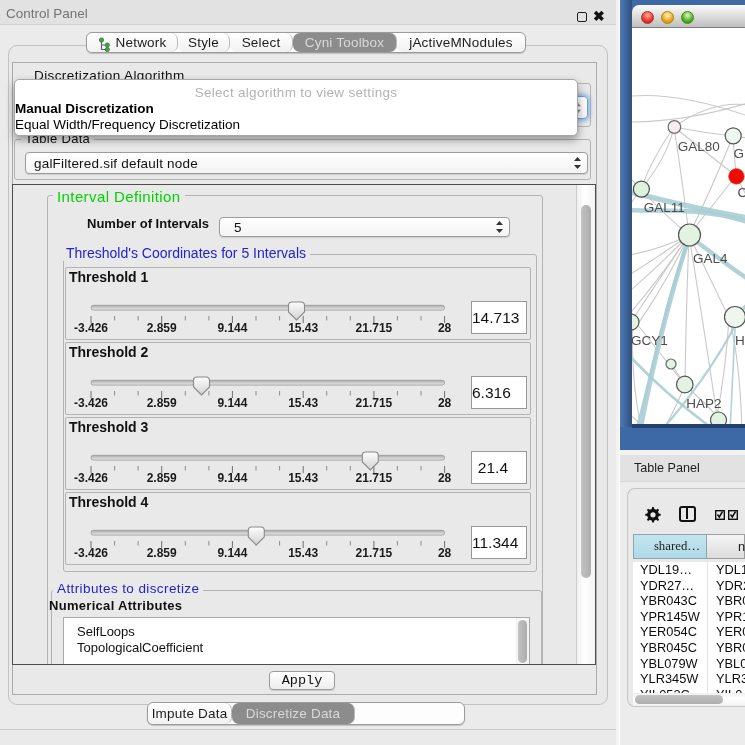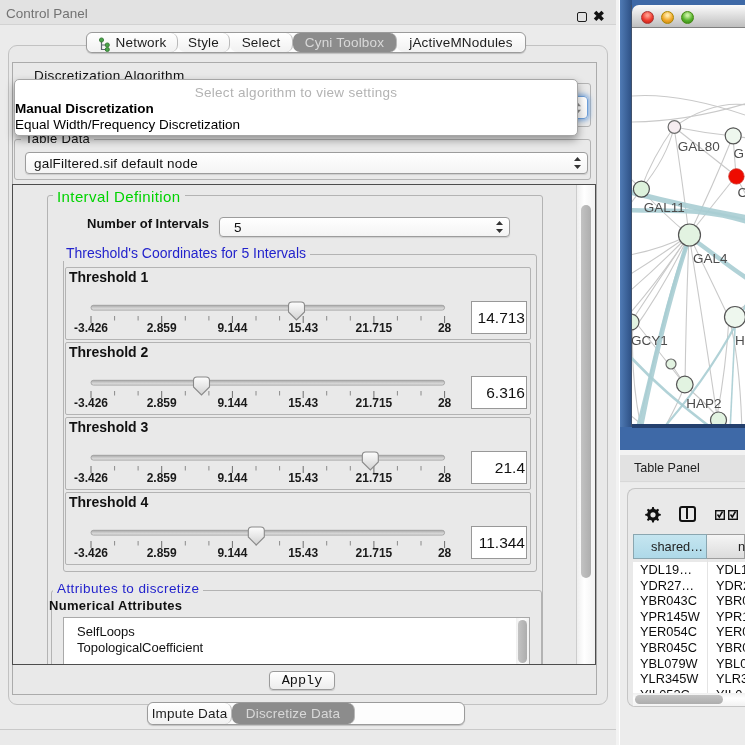--- a/index.html
+++ b/index.html
@@ -51,21 +51,21 @@
 
 #viewport { left:12px; top:184px; width:584px; height:481px; border:1px solid #4d4d4d;
   background:#e9e9e9; overflow:hidden; }
 
 
 .thbox { position:absolute; left:52px; width:466px; height:73px; border:1px solid #b3b3b3;
   background:#e9e9e9; border-radius:2px; }
 .thtitle { position:absolute; left:3px; top:1px; font-size:14px; font-weight:bold; color:#111; }
 .thval { position:absolute; left:405px; top:33px; width:56px; height:33px; background:#ffffff;
   border:1px solid #989898; font-size:15.5px; color:#111; text-align:right;
-  padding-right:1px; line-height:31px; }
+  padding-right:18px; line-height:31px; }
 
 
 .sbtrack { position:absolute; background:linear-gradient(to right,#efefef,#ffffff 40%,#f2f2f2); }
 .sbthumb { position:absolute; background:linear-gradient(to right,#c3c3c3,#adadad); border-radius:5px; }
 .sbtrackh { position:absolute; background:linear-gradient(#efefef,#ffffff 40%,#f2f2f2); }
 .sbthumbh { position:absolute; background:linear-gradient(#c3c3c3,#adadad); border-radius:5px; }
 
 
 #attrlist { left:50px; top:432px; width:467px; height:50px; background:#ffffff;
   border:1px solid #a9a9a9; font-size:13px; color:#111; overflow:hidden; }
@@ -88,21 +88,21 @@
 
 #tp-gap { left:620px; top:450px; width:125px; height:5px; background:#f2f2f2; }
 #tp-bar { left:620px; top:455px; width:125px; height:27px; background:#e2e2e2; border-bottom:1px solid #d8d8d8; }
 #tp-bartext { left:634px; top:461px; font-size:12.6px; color:#1e1e1e; }
 #tp-bg { left:620px; top:483px; width:125px; height:262px; background:#ececec; }
 #tablewin { left:627px; top:488px; width:118px; height:219px; background:#e9e9e9;
   border:1px solid #c5c5c5; border-radius:8px 0 0 8px; border-right:none; }
 
 #tbl-headrow { left:633px; top:534px; width:112px; height:25px; }
 #tbl-h1 { left:0; top:0; width:74px; height:25px; background:linear-gradient(#c5e5f0,#aed9e8);
-  border:1px solid #8aa6b0; font-size:12.8px; color:#222; text-align:center; line-height:23px; padding-left:14px; }
+  border:1px solid #8aa6b0; font-size:12.8px; color:#222; text-align:center; line-height:23px; padding-left:14px;font-family:Liberation Serif, serif; }
 #tbl-h2 { left:74px; top:0; width:38px; height:25px; background:linear-gradient(#f5f5f5,#dcdcdc);
   border:1px solid #9e9e9e; border-left:none; font-size:12.8px; color:#222; line-height:23px;
   padding-left:31px; }
 #tbl-rows { left:633px; top:562px; width:112px; height:131px; background:#ffffff; overflow:hidden;
   font-size:12.8px; color:#0d0d0d; }
 .trow { position:absolute; left:0; width:112px; height:15.6px; line-height:15.6px; }
 .trow .c1 { position:absolute; left:7px; }
 .trow .c2 { position:absolute; left:83px; }
 #tbl-colline { left:707px; top:559px; width:1px; height:134px; background:#e4e4e4; }
 </style>

